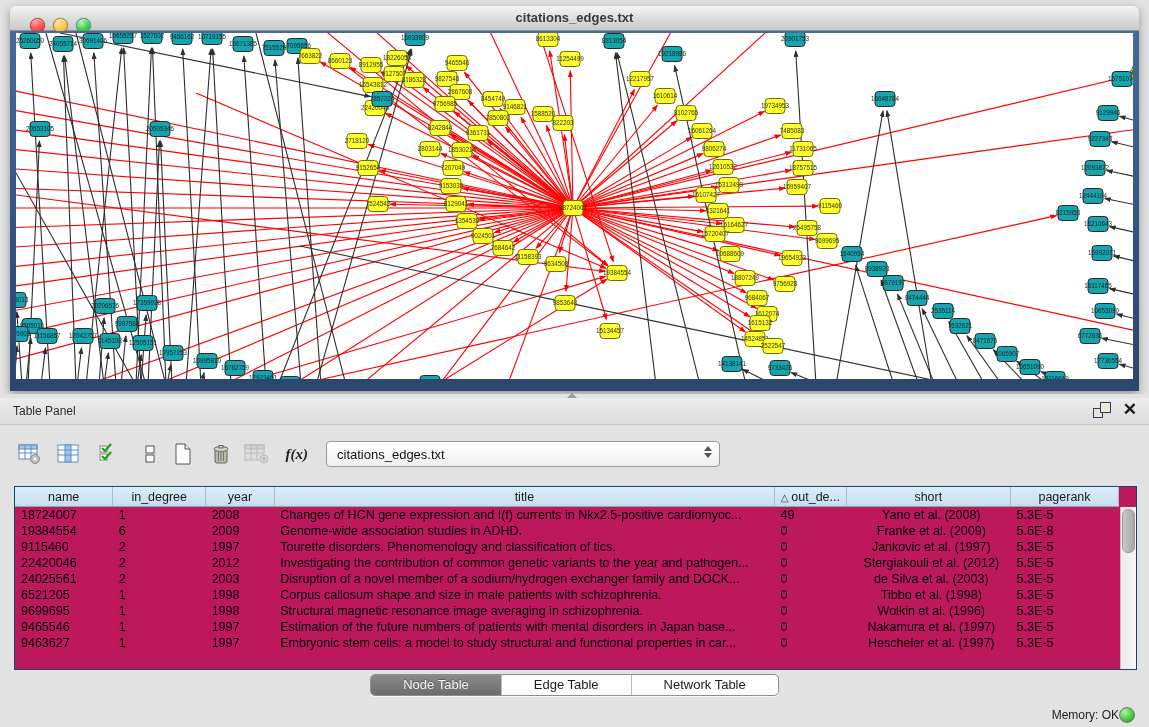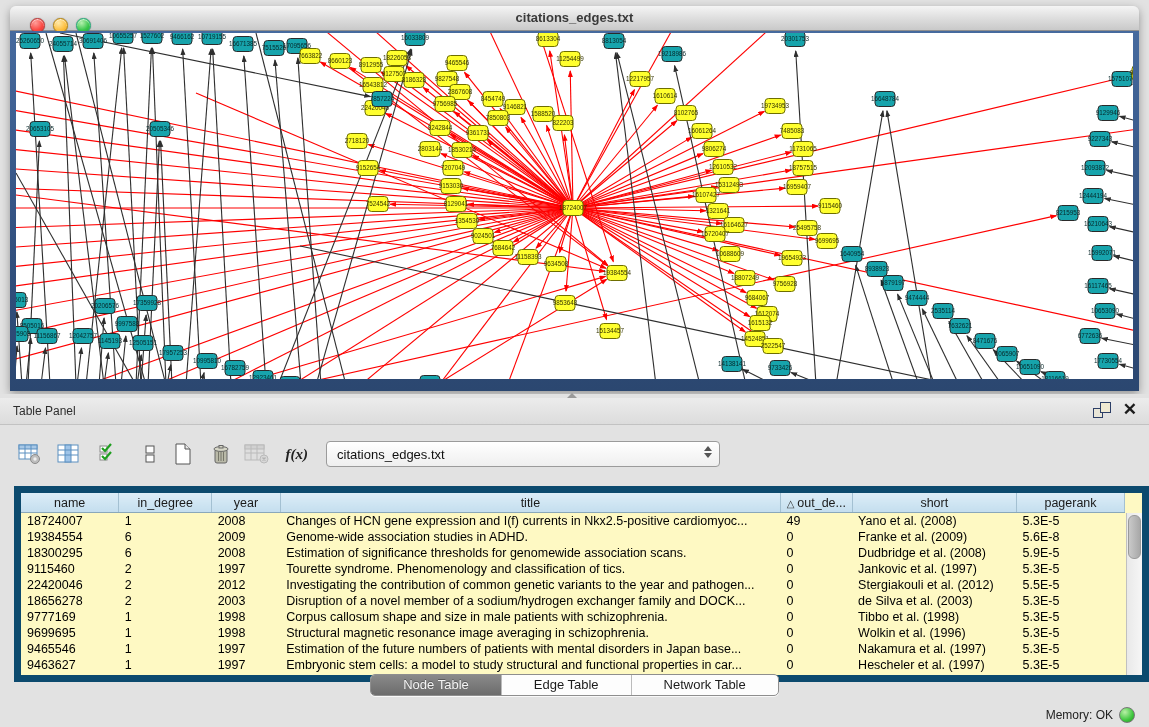--- a/index.html
+++ b/index.html
@@ -32,36 +32,36 @@
   .toolbar{position:absolute;left:14px;top:42px;height:36px;display:flex;align-items:center;gap:10px;}
   .tb-btn{width:28px;height:28px;display:flex;align-items:center;justify-content:flex-end;}
   .fx{font-family:"Liberation Serif",serif;font-style:italic;font-weight:700;font-size:15px;color:#222;}
   .combo{position:relative;margin-left:8px;width:392px;height:24px;border:1px solid #9b9b9b;border-radius:4px;
     background:linear-gradient(#ffffff,#efefef);box-shadow:inset 0 1px 0 #fff;display:flex;align-items:center;}
   .combo .val{margin-left:10px;font-size:13px;color:#111;}
   .combo .stepper{position:absolute;right:7px;top:4px;display:flex;flex-direction:column;gap:2px;}
   .combo .stepper i{width:0;height:0;border-left:4px solid transparent;border-right:4px solid transparent;}
   .combo .stepper .up{border-bottom:5px solid #555;}
   .combo .stepper .dn{border-top:5px solid #555;}
-  .table-wrap{position:absolute;left:14px;top:92px;width:1121px;height:182px;background:#fef9c3;border:7px solid #0c4a6e;}
+  .table-wrap{position:absolute;left:14px;top:92px;width:1121px;height:182px;background:#be185d;border:1px solid #0c4a6e;}
   table.grid{border-collapse:collapse;table-layout:fixed;width:1104px;font-size:12.5px;color:#000;}
   table.grid th{height:19px;font-weight:400;font-size:12.5px;color:#1a1a1a;text-align:center;
     background:linear-gradient(#dcedf8,#c4deee);border-right:1px solid #a3c0d2;border-bottom:1px solid #8aa8ba;padding:0 2px;overflow:hidden;white-space:nowrap;}
   table.grid td{height:16px;padding:0 0 0 6px;overflow:hidden;white-space:nowrap;text-overflow:ellipsis;border:none;}
-  td.c-short{text-align:left;padding:0;}
+  td.c-short{text-align:center;padding:0;}
   .sort-tri{display:inline-block;margin-right:3px;font-size:10px;color:#333;}
   .vscroll{position:absolute;right:0;top:20px;bottom:0;width:15px;background:linear-gradient(90deg,#e9e9e9,#f6f6f6);border-left:1px solid #c0c0c0;}
   .vthumb{position:absolute;left:1px;top:2px;width:11px;height:42px;border-radius:6px;background:linear-gradient(90deg,#c9c9c9,#a8a8a8);border:1px solid #9a9a9a;}
   .tabs{position:absolute;left:0;right:0;top:280px;display:flex;justify-content:center;}
   .seg{display:flex;border:1px solid #8e8e8e;border-radius:5px;overflow:hidden;height:20px;background:#fdfdfd;box-shadow:0 1px 0 rgba(255,255,255,.8);}
   .seg .tab{padding:0 32px;font-size:13px;line-height:20px;color:#1c1c1c;border-right:1px solid #bbb;}
   .seg .tab:last-child{border-right:none;}
   .seg .tab.sel{background:linear-gradient(#8a8a8a,#6c6c6c);color:#f3f3f3;text-shadow:0 -1px 0 rgba(0,0,0,.3);}
   .statusbar{position:absolute;left:0;top:306px;width:100%;height:27px;}
-  .memory{position:absolute;right:14px;top:7px;display:flex;align-items:center;gap:6px;font-size:12px;color:#222;}
+  .memory{position:absolute;right:14px;top:7px;display:flex;align-items:center;font-size:12px;color:#222;}
   .mem-dot{width:14px;height:14px;border-radius:50%;border:1px solid #777;
     background:radial-gradient(circle at 35% 30%,#b8f0a6,#3ec63e 60%,#23941f);}
 </style>
 </head>
 <body>
 
 <div class="net-window">
   <div class="titlebar">
     <div class="lights">
       <span class="light red"></span>
@@ -881,57 +881,48 @@
           <tr>
             <td class="c-name">19384554</td>
             <td class="c-indeg">6</td>
             <td class="c-year">2009</td>
             <td class="c-title">Genome-wide association studies in ADHD.</td>
             <td class="c-out">0</td>
             <td class="c-short">Franke et al. (2009)</td>
             <td class="c-pr">5.6E-8</td>
           </tr>
           <tr>
-            <td class="c-name">18300295</td>
-            <td class="c-indeg">6</td>
-            <td class="c-year">2008</td>
-            <td class="c-title">Estimation of significance thresholds for genomewide association scans.</td>
-            <td class="c-out">0</td>
-            <td class="c-short">Dudbridge et al. (2008)</td>
-            <td class="c-pr">5.9E-5</td>
-          </tr>
-          <tr>
             <td class="c-name">9115460</td>
             <td class="c-indeg">2</td>
             <td class="c-year">1997</td>
-            <td class="c-title">Tourette syndrome. Phenomenology and classification of tics.</td>
+            <td class="c-title">Tourette disorders. Phenomenology and classification of tics.</td>
             <td class="c-out">0</td>
             <td class="c-short">Jankovic et al. (1997)</td>
             <td class="c-pr">5.3E-5</td>
           </tr>
           <tr>
             <td class="c-name">22420046</td>
             <td class="c-indeg">2</td>
             <td class="c-year">2012</td>
             <td class="c-title">Investigating the contribution of common genetic variants to the year and pathogen...</td>
             <td class="c-out">0</td>
             <td class="c-short">Stergiakouli et al. (2012)</td>
             <td class="c-pr">5.5E-5</td>
           </tr>
           <tr>
-            <td class="c-name">18656278</td>
+            <td class="c-name">24025561</td>
             <td class="c-indeg">2</td>
             <td class="c-year">2003</td>
             <td class="c-title">Disruption of a novel member of a sodium/hydrogen exchanger family and DOCK...</td>
             <td class="c-out">0</td>
             <td class="c-short">de Silva et al. (2003)</td>
             <td class="c-pr">5.3E-5</td>
           </tr>
           <tr>
-            <td class="c-name">9777169</td>
+            <td class="c-name">6521205</td>
             <td class="c-indeg">1</td>
             <td class="c-year">1998</td>
             <td class="c-title">Corpus callosum shape and size in male patients with schizophrenia.</td>
             <td class="c-out">0</td>
             <td class="c-short">Tibbo et al. (1998)</td>
             <td class="c-pr">5.3E-5</td>
           </tr>
           <tr>
             <td class="c-name">9699695</td>
             <td class="c-indeg">1</td>

